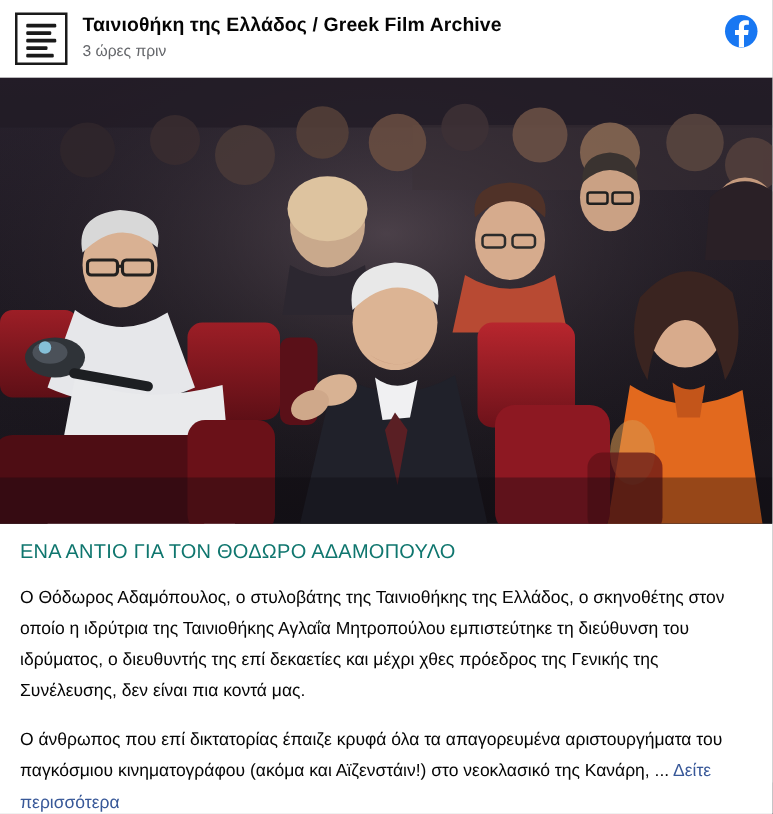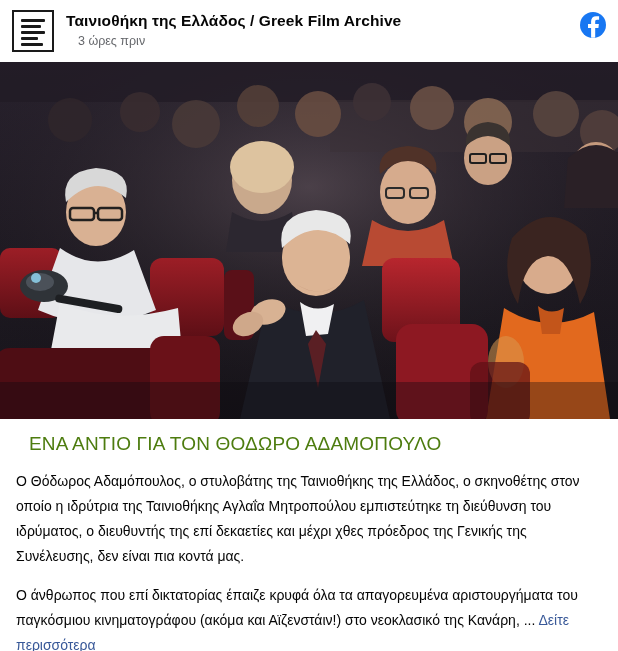--- a/index.html
+++ b/index.html
@@ -66,21 +66,20 @@
     letter-spacing: 0.1px;
     white-space: nowrap;
   }
   .post-time {
     position: absolute;
     left: 66px;
     top: 34px;
     font-size: 12.5px;
     color: #65676b;
     white-space: nowrap;
-    margin-left: 12px;
   }
   .fb-badge {
     position: absolute;
     right: 12px;
     top: 12px;
     width: 26px;
     height: 26px;
     border-radius: 50%;
     background: #1877f2;
     overflow: hidden;
@@ -96,24 +95,24 @@
     background: #16131a;
   }
   .photo svg { display: block; width: 618px; height: 357px; }
 
   
   .caption {
     padding: 14px 16px 10px 16px;
     box-sizing: border-box;
   }
   .caption-title {
-    font-size: 19px;
-    color: #4d7c0f;
+    font-size: 16px;
+    color: #0f766e;
     letter-spacing: 0.2px;
-    margin: 0 0 14px 13px;
+    margin: 0 0 14px 0;
   }
   .caption p {
     margin: 0 0 14px 0;
     font-size: 14px;
     line-height: 25px;
     color: #050505;
   }
   .caption p:last-child { margin-bottom: 12px; }
   .see-more {
     color: #385898;

